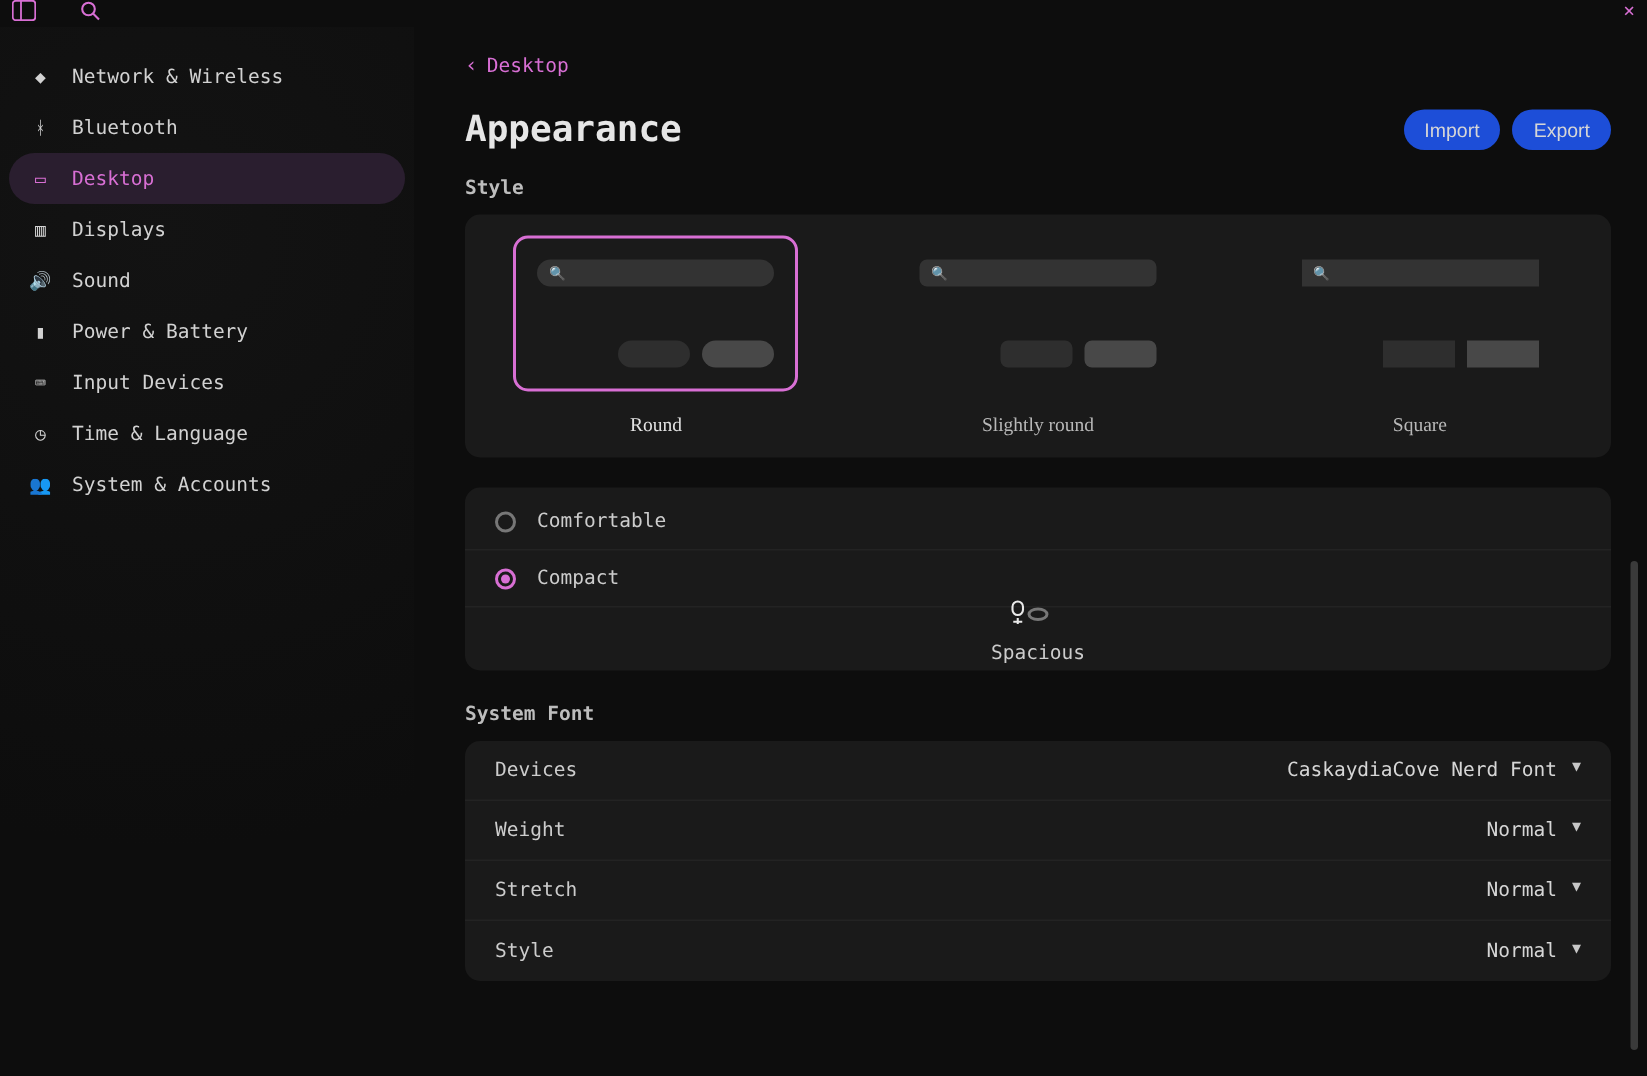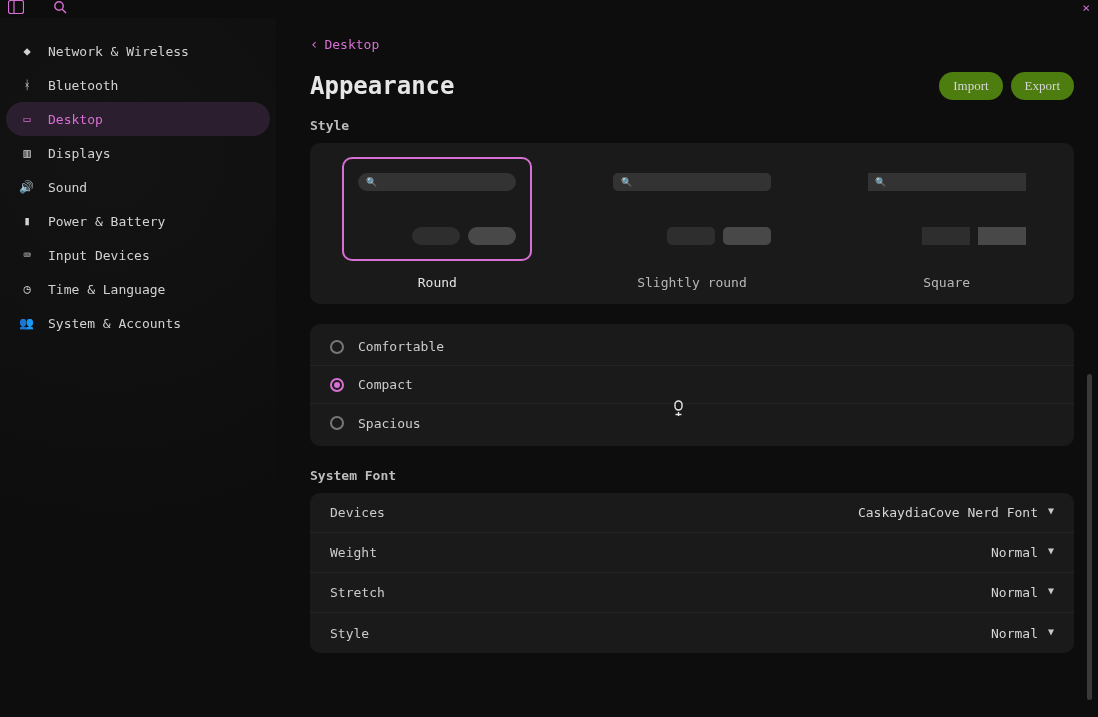--- a/index.html
+++ b/index.html
@@ -48,22 +48,22 @@
   .scrollbar {
     position: absolute; right: 6px; top: 356px; width: 5px; height: 326px;
     background: #3a3a3a; border-radius: 3px;
   }
   .crumb { color: #d86fd4; font-size: 13px; display:flex; align-items:center; gap:6px; margin-bottom: 10px; cursor: pointer;}
   .crumb .chev { font-size: 14px; }
   .hdr-row { display:flex; align-items:center; justify-content:space-between; margin-bottom: 18px; margin-top: 20px;}
   .page-title { font-size: 24px; font-weight: 600; color: #e6e6e6; }
   .hdr-btns { display:flex; gap: 8px; }
   .hdr-btn {
-    background: #4d7c0f; color:#d6d6d6; border:none;
-    padding: 6px 14px; border-radius: 16px; font-family: Liberation Serif, serif; font-size: 13px; cursor:pointer;
+    background: #1d4ed8; color:#d6d6d6; border:none;
+    padding: 6px 14px; border-radius: 16px; font-family: Liberation Sans, sans-serif; font-size: 13px; cursor:pointer;
   }
   .card { background: #1a1a1a; border-radius: 10px; }
   .hint-row {
     display:flex; align-items:center; justify-content:space-between;
     padding: 12px 18px; margin-bottom: 24px;
   }
   .hint-row.card { position: relative; }
   .switch {
     width: 46px; height: 24px; border-radius: 12px;
     background: linear-gradient(90deg, #d86fd4 0%, #d86fd4 100%);
@@ -89,30 +89,30 @@
   .pv-search .mag { font-size:9px; color:#888;}
   .pv-btns { display:flex; gap:8px; justify-content:flex-end; }
   .pv-btn { width:48px; height:18px; background:#2e2e2e; }
   .pv-btn.fill { background:#484848; }
   .r-full .pv-search { border-radius: 9px; }
   .r-full .pv-btn { border-radius: 9px; }
   .r-slight .pv-search { border-radius: 5px; }
   .r-slight .pv-btn { border-radius: 5px; }
   .r-none .pv-search { border-radius: 0; }
   .r-none .pv-btn { border-radius: 0; }
-  .opt-label { color:#b8b8b8; }
+  .opt-label { color:#b8b8b8;font-family:Liberation Serif, serif; }
   .opt-label.sel { color:#e2e2e2; }
   .density-card { padding: 4px 0; margin-bottom: 22px; }
   .radio-row {
     display:flex; align-items:center; gap:14px;
     height: 38px; padding: 0 20px;
     border-bottom: 1px solid #232323;
     cursor:pointer;
   }
-  .radio-row:last-child { border-bottom: none; }
+  .radio-row:last-child { border-bottom: none; flex-direction: column; }
   .radio {
     width:14px; height:14px; border-radius:50%; border:2px solid #777; position:relative;
   }
   .radio.checked { border-color: #d86fd4; }
   .radio.checked::after {
     content:""; position:absolute; inset:2px; background:#d86fd4; border-radius:50%;
   }
   .font-card { margin-bottom: 16px; }
   .kv-row {
     display:flex; align-items:center; justify-content:space-between;

